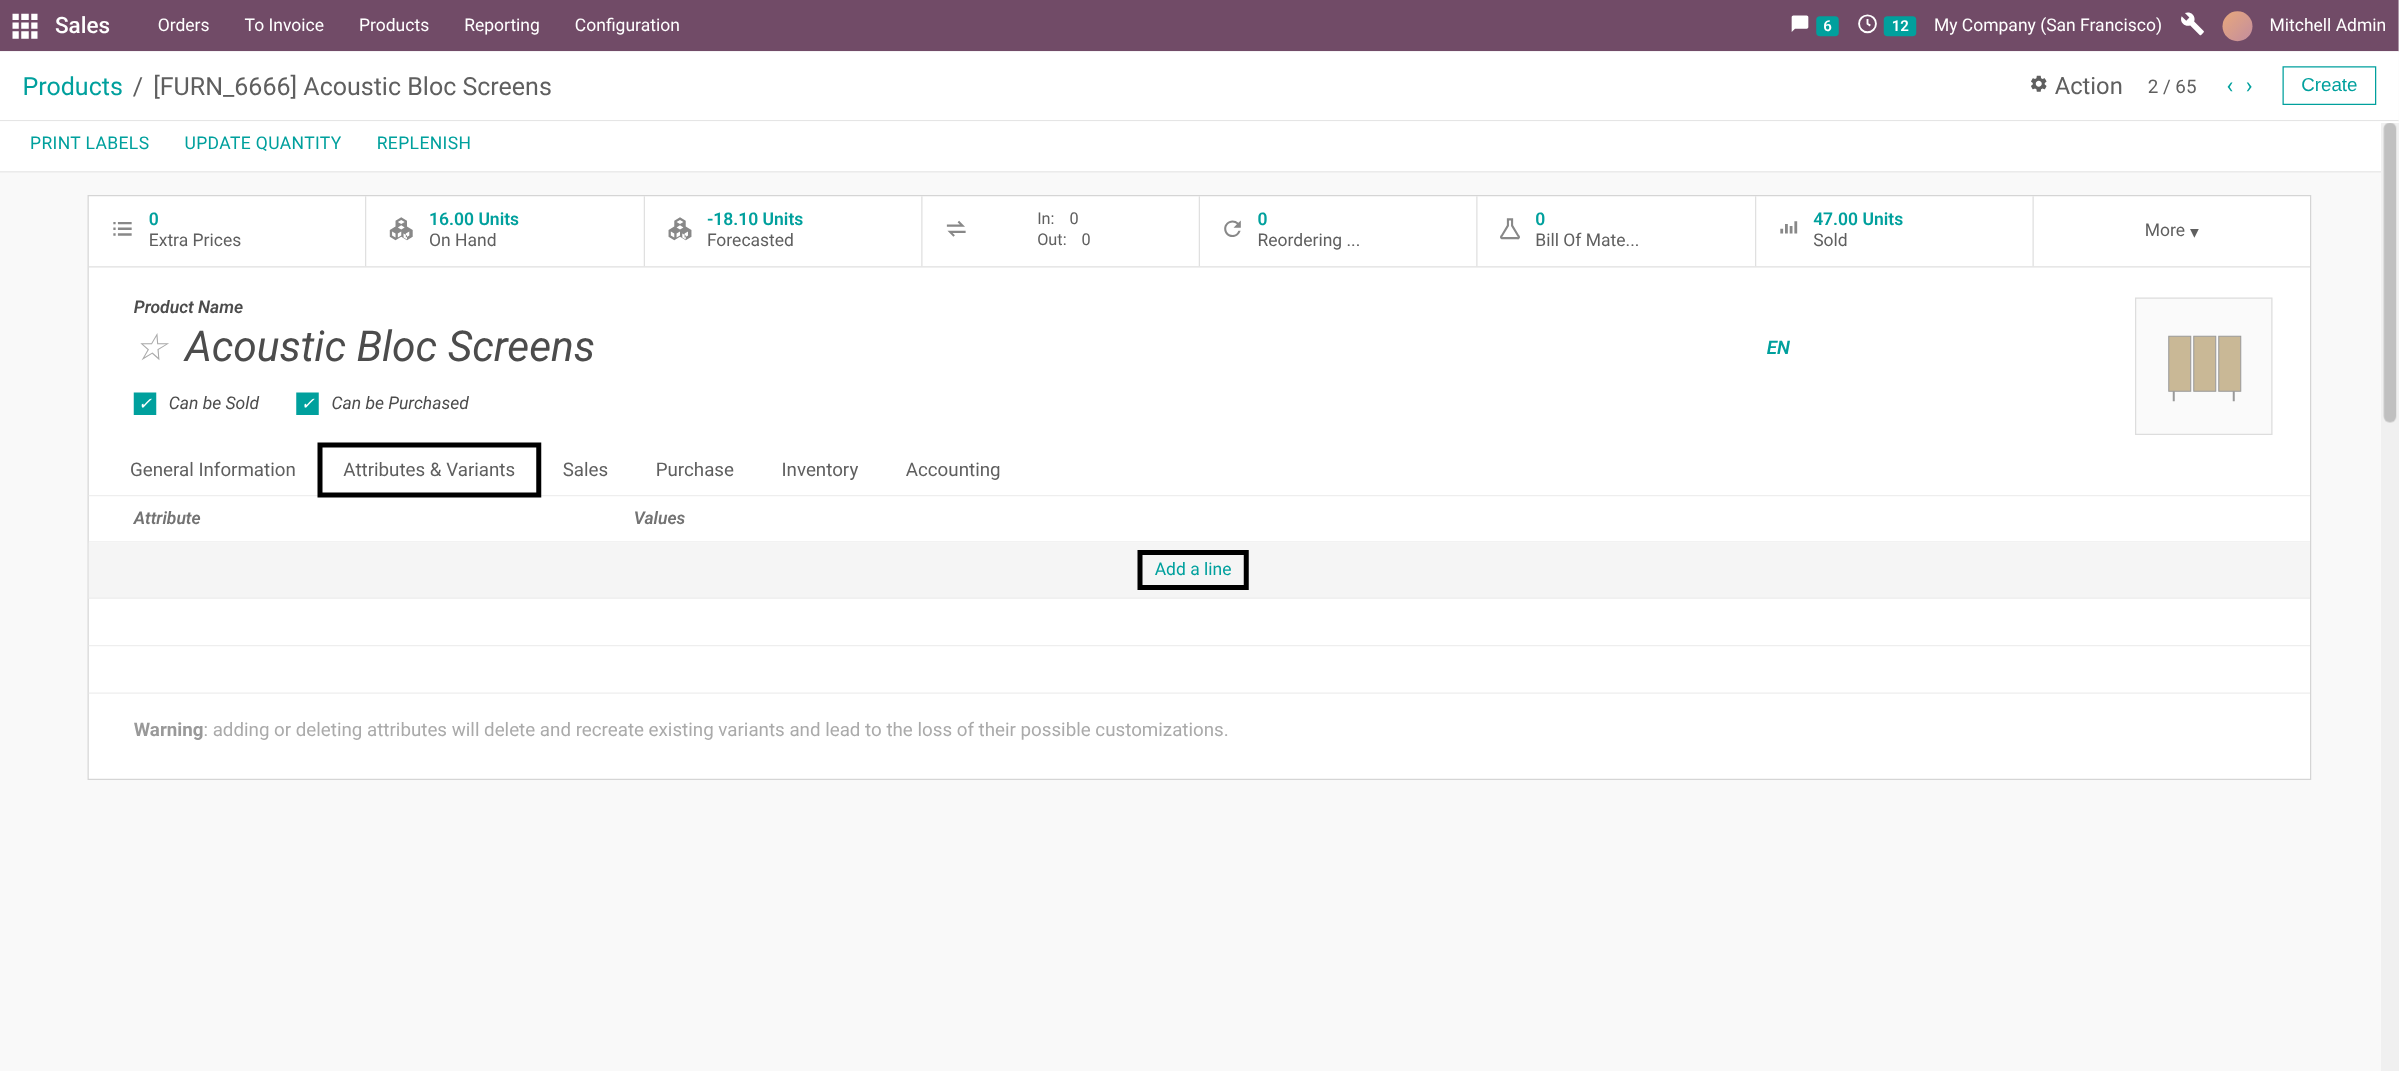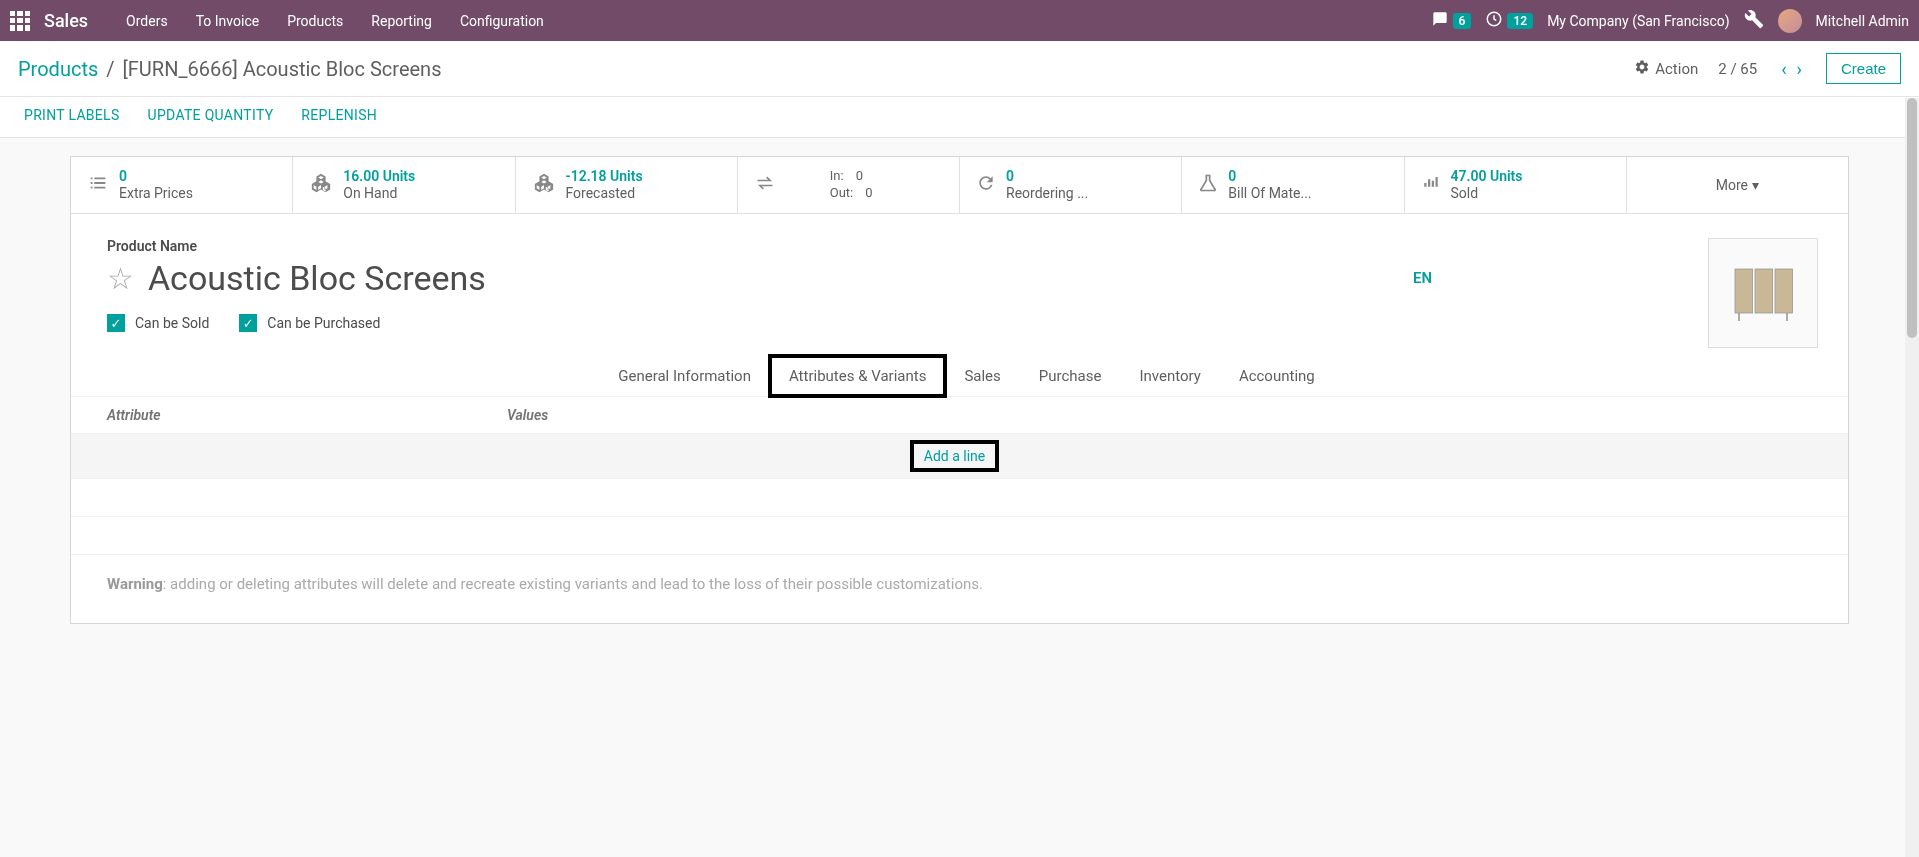--- a/index.html
+++ b/index.html
@@ -17,21 +17,21 @@
 .badge { background: #00A09D; color: #fff; padding: 1px 6px; border-radius: 3px; font-size: 12px; font-weight: 600; }
 .company { cursor: pointer; }
 .avatar { width: 24px; height: 24px; border-radius: 50%; background: linear-gradient(135deg,#e8a87c,#c38d9e); display: inline-block; }
 .user-name { cursor: pointer; }
 
 
 .header-row { background: #fff; display: flex; align-items: center; padding: 12px 18px; border-bottom: 1px solid #e5e5e5; }
 .breadcrumb { font-size: 20px; color: #5f5f5f; display: flex; align-items: center; gap: 8px; }
 .breadcrumb a { color: #00A09D; text-decoration: none; }
 .header-right { margin-left: auto; display: flex; align-items: center; gap: 20px; }
-.action-btn { display: flex; align-items: center; gap: 5px; cursor: pointer; color: #5f5f5f; font-size: 15px; }
+.action-btn { display: flex; align-items: center; gap: 5px; cursor: pointer; color: #5f5f5f; font-size: 19px; }
 .pager { color: #5f5f5f; font-size: 15px; }
 .pager-arrows { display: flex; gap: 2px; }
 .pager-arrow { color: #00A09D; cursor: pointer; font-size: 18px; padding: 0 4px; }
 .create-btn { border: 1px solid #00A09D; color: #00A09D; background: #fff; padding: 6px 14px; font-size: 15px; cursor: pointer; }
 
 
 .actions-row { background: #fff; padding: 10px 24px 14px; border-bottom: 1px solid #e5e5e5; display: flex; gap: 28px; }
 .action-link { color: #00A09D; font-weight: 400; font-size: 14px; cursor: pointer; letter-spacing: 0.3px; }
 
 
@@ -44,34 +44,34 @@
 .stat-btn:last-child { border-right: none; }
 .stat-icon { color: #888; font-size: 20px; flex-shrink: 0; }
 .stat-text { display: flex; flex-direction: column; line-height: 1.2; }
 .stat-val { color: #00A09D; font-weight: 600; font-size: 14px; }
 .stat-label { color: #5f5f5f; font-size: 14px; }
 .stat-inout { display: flex; flex-direction: column; font-size: 13px; color: #5f5f5f; line-height: 1.3; }
 .stat-inout-row { display: flex; gap: 12px; padding-left: 44px; }
 .more-btn { color: #5f5f5f; display: flex; align-items: center; gap: 4px; justify-content: center; }
 
 
-.product-header { padding: 24px 36px 10px; position: relative; }
+.product-header { padding: 24px 36px 10px; position: relative; font-style: italic; }
 .pname-label { font-weight: 600; font-size: 14px; color: #4c4c4c; margin-bottom: 4px; }
 .pname-row { display: flex; align-items: center; gap: 14px; }
 .star { font-size: 30px; color: #aaa; cursor: pointer; }
 .pname { font-size: 34px; color: #4c4c4c; flex: 0 0 auto; }
 .lang-badge { color: #00A09D; font-weight: 600; font-size: 15px; margin-left: auto; margin-right: 380px; cursor: pointer; align-self: center; }
 .product-img { position: absolute; right: 30px; top: 24px; width: 110px; height: 110px; border: 1px solid #ddd; display: flex; align-items: center; justify-content: center; background: #fafafa; }
 .product-img svg { width: 80px; height: 80px; }
 .checks-row { display: flex; gap: 30px; margin-top: 16px; align-items: center; }
 .check-item { display: flex; align-items: center; gap: 10px; cursor: pointer; }
 .checkbox { width: 18px; height: 18px; background: #00A09D; display: flex; align-items: center; justify-content: center; color: #fff; font-size: 13px; }
 
 
-.tabs-row { display: flex; padding: 14px 0 0 14px; justify-content: center; }
+.tabs-row { display: flex; padding: 14px 0 0 14px; }
 .tab { padding: 10px 18px; border: 1px solid transparent; cursor: pointer; color: #5f5f5f; font-size: 15px; }
 .tab.active { border: 1px solid #ddd; border-bottom-color: #fff; background: #fff; position: relative; }
 .tab.highlighted { outline: 4px solid #000; outline-offset: -2px; }
 
 
 .var-table { width: 100%; }
 .var-head { display: flex; padding: 10px 36px; font-weight: 600; color: #737373; border-bottom: 1px solid #eee; border-top: 1px solid #eee; font-style: italic; }
 .var-head .col-attr { width: 400px; }
 .var-row { display: flex; padding: 10px 36px; border-bottom: 1px solid #eee; min-height: 40px; align-items: center; background: #f5f5f5; justify-content: center; }
 .add-line { color: #00A09D; cursor: pointer; outline: 4px solid #000; padding: 4px 10px; display: inline-block; margin-left: -10px; }
@@ -186,21 +186,21 @@
         <div class="stat-text">
             <span class="stat-val">16.00 Units</span>
             <span class="stat-label">On Hand</span>
           </div>
       </div>
       <div class="stat-btn">
         <span class="stat-icon"><svg width="24" height="22" viewBox="0 0 24 24" fill="#888">
               <path d="M12 2L7 5v5l-5 3v6l5 3 5-3 5 3 5-3v-6l-5-3V5l-5-3zm0 2.3l3 1.8-3 1.8-3-1.8 3-1.8zM4 14.3l3 1.8v3.5l-3-1.8v-3.5zm5 5.3v-3.5l3-1.8v3.5l-3 1.8zm3-7l-3-1.8 3-1.8 3 1.8-3 1.8zm2 7v-3.5l3 1.8v3.5l-3-1.8zm5-1.8l-3 1.8v-3.5l3-1.8v3.5z"></path>
             </svg></span>
         <div class="stat-text">
-            <span class="stat-val">-12.18 Units</span>
+            <span class="stat-val">-18.10 Units</span>
             <span class="stat-label">Forecasted</span>
           </div>
       </div>
       <div class="stat-btn">
         <span class="stat-icon"><svg width="22" height="20" viewBox="0 0 24 24" fill="none" stroke="#888" stroke-width="2">
               <path d="M3 9h15l-4-4M21 15H6l4 4"></path>
             </svg></span>
         <div class="stat-inout">
           <div class="stat-inout-row">
               <span>In:</span>

